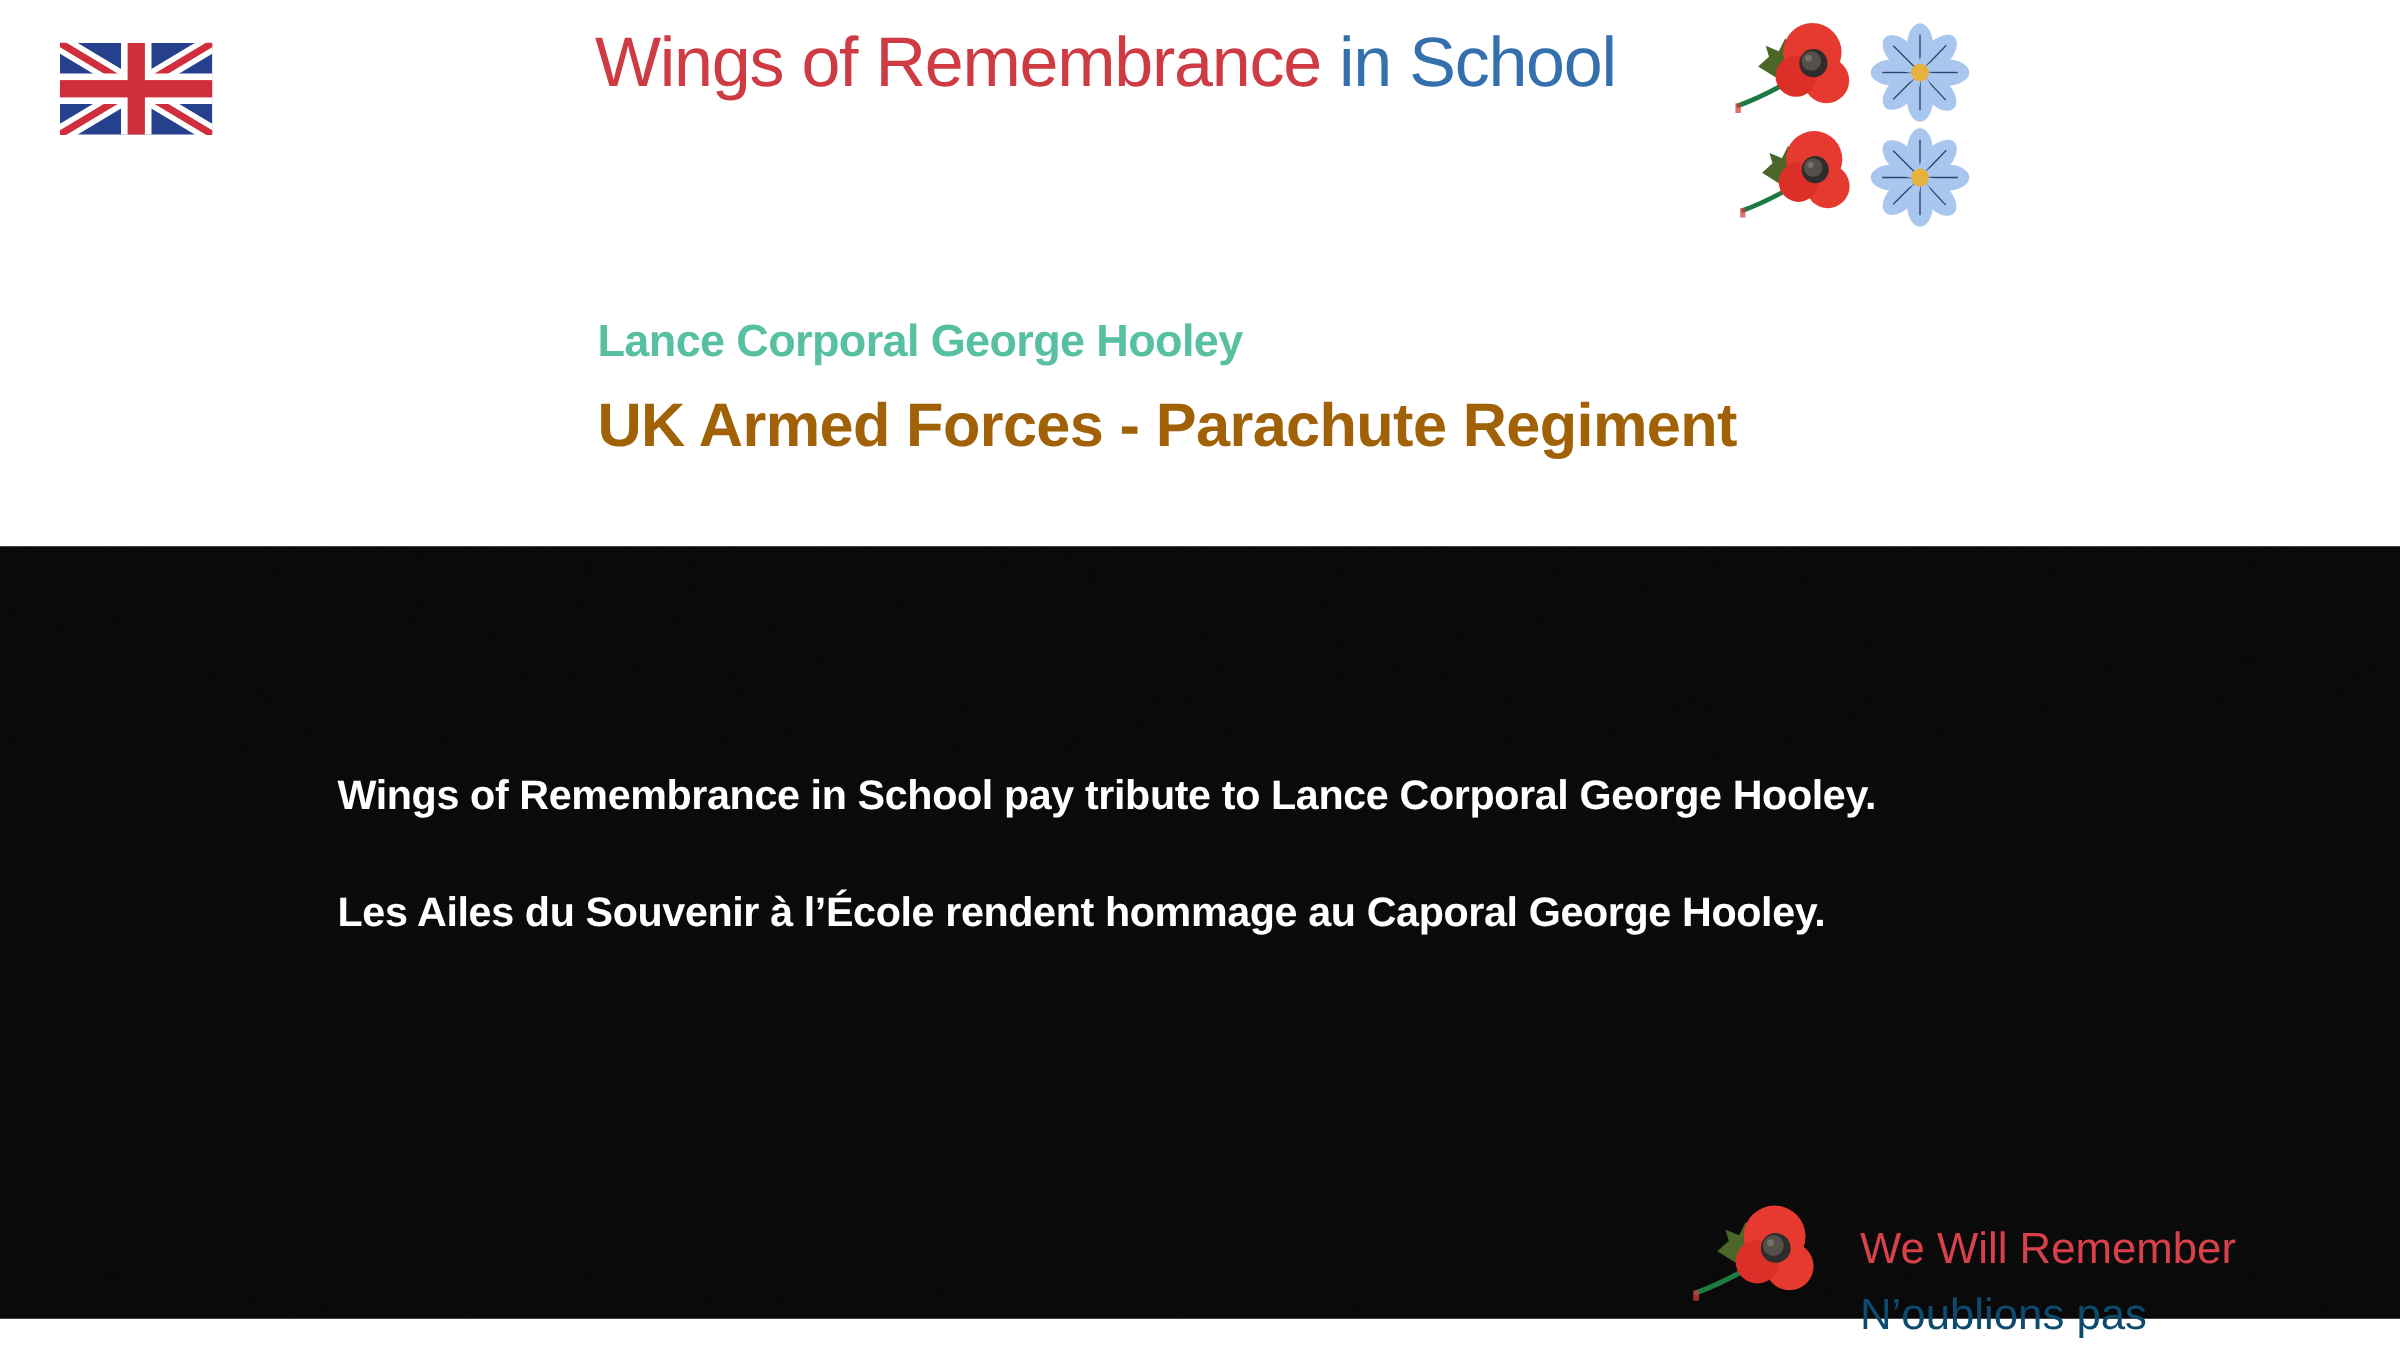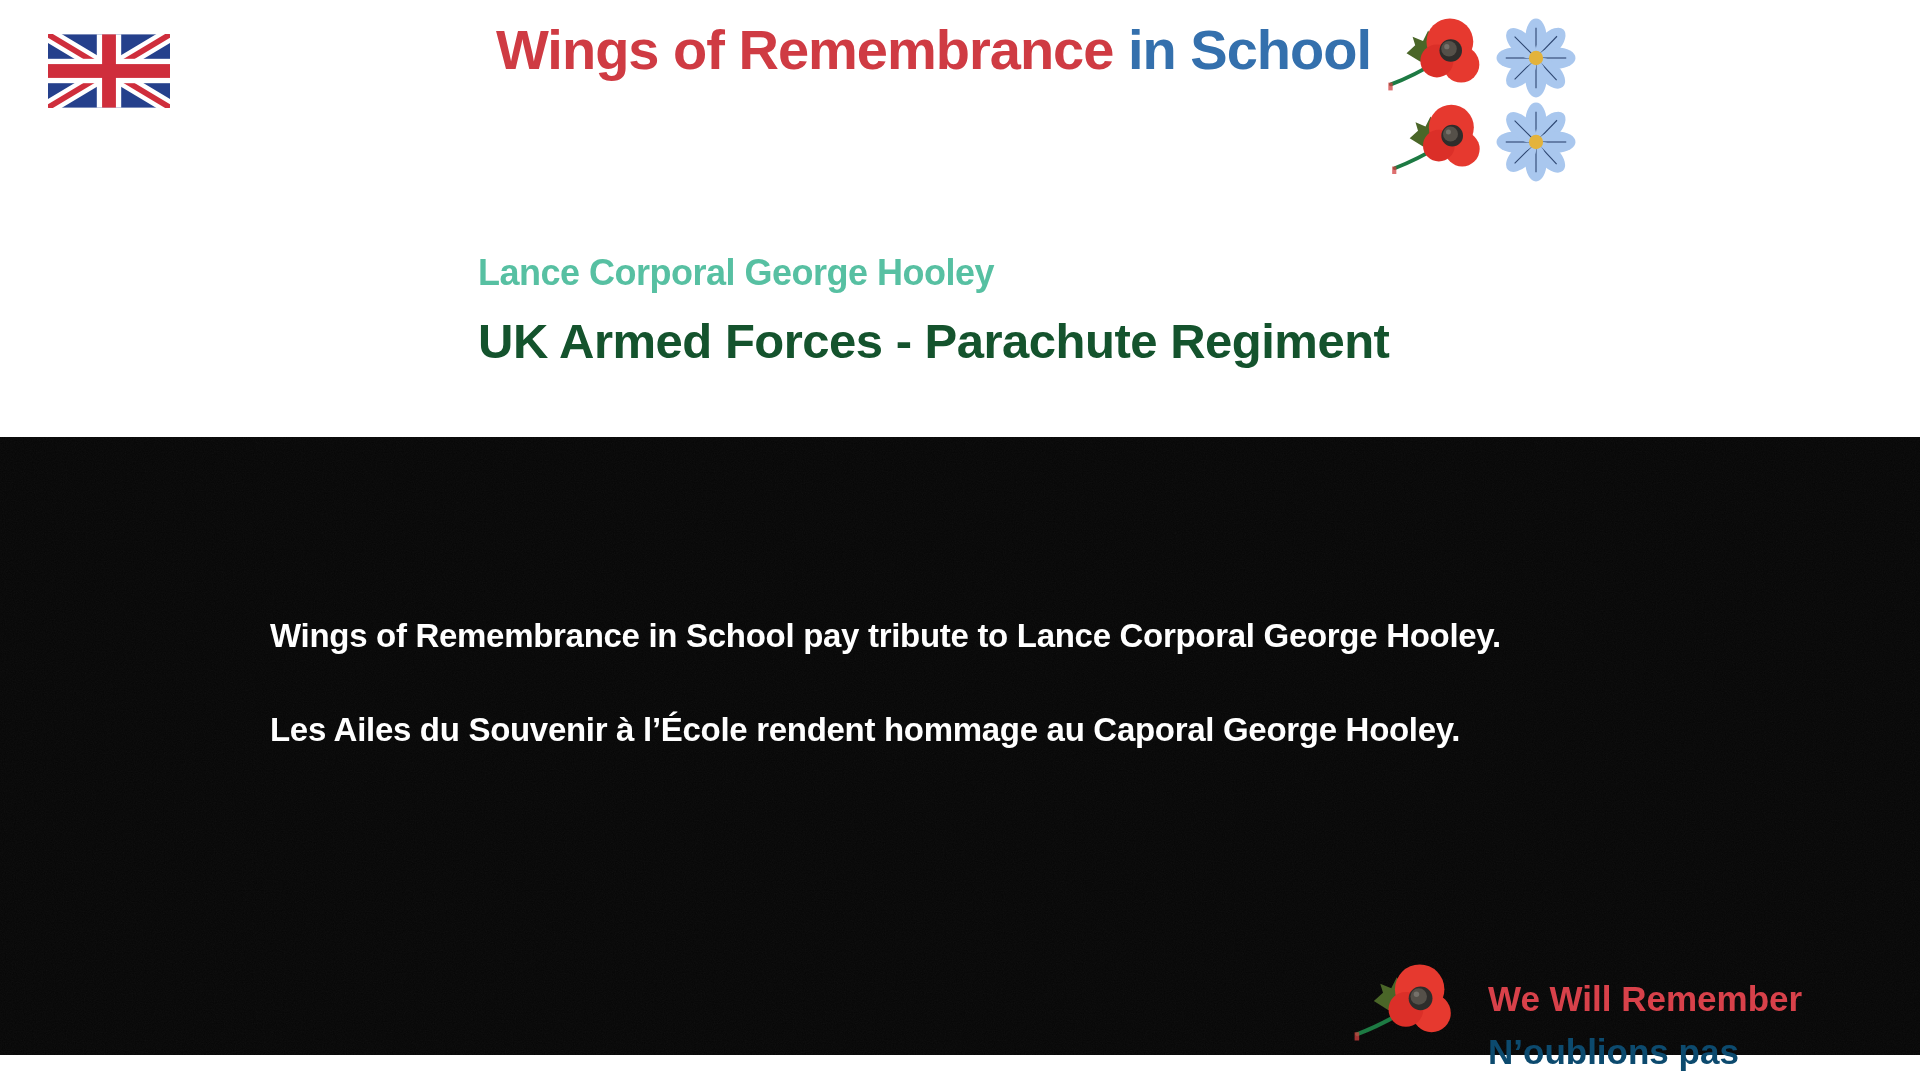--- a/index.html
+++ b/index.html
@@ -4,52 +4,52 @@
 <style>
   html,body{margin:0;padding:0;background:#888;}
   .page{
     position:relative;width:1920px;height:1080px;background:#ffffff;
     overflow:hidden;font-family:"Liberation Sans","DejaVu Sans",sans-serif;
   }
   .abs{position:absolute;}
   
   .flag{left:48px;top:34px;width:122px;height:74px;}
   .title-line{
-    left:496px;white-space:nowrap;font-weight:bold;font-size:56px;
+    left:476px;white-space:nowrap;font-weight:normal;font-size:56px;
     letter-spacing:-1px;line-height:68px;
   }
   .title-en{top:16px;}
   .title-fr{top:102px;}
   .t-red{color:#cf3b43;}
   .t-blue{color:#3470ad;}
   .flower{pointer-events:none;}
   .poppy-1{left:1384px;top:14px;width:104px;height:80px;}
   .corn-1{left:1492px;top:16px;width:88px;height:84px;}
   .poppy-2{left:1388px;top:100px;width:100px;height:78px;}
   .corn-2{left:1494px;top:100px;width:84px;height:84px;}
   .honoree-name{
     left:478px;top:244px;font-weight:bold;font-size:36px;letter-spacing:-0.5px;
     color:#57c0a2;line-height:58px;white-space:nowrap;
   }
   .honoree-unit{
     left:478px;top:312px;font-weight:bold;font-size:49px;letter-spacing:-0.5px;
-    color:#14532d;line-height:58px;white-space:nowrap;
+    color:#a16207;line-height:58px;white-space:nowrap;
   }
   
   .band{left:0;top:437px;width:1920px;height:618px;background:#060606;}
   .band .noise{position:absolute;left:0;top:0;width:100%;height:100%;}
   .band-line{
     position:absolute;left:270px;color:#ffffff;font-weight:bold;font-size:33px;
     letter-spacing:-0.3px;line-height:48px;white-space:nowrap;
   }
   .band-en{top:175px;}
   .band-fr{top:269px;}
   
   .poppy-footer{left:1350px;top:960px;width:110px;height:84px;}
-  .footer-text{left:1488px;top:972px;line-height:53px;font-weight:bold;
+  .footer-text{left:1488px;top:972px;line-height:53px;font-weight:normal;
     font-size:35px;letter-spacing:0;}
   .f-red{color:#d8414a;}
   .f-blue{color:#0c4a6e;}
   .defs-holder{position:absolute;width:0;height:0;overflow:hidden;}
 </style>
 </head>
 <body>
 
 <svg class="defs-holder" aria-hidden="true">
   <defs>

